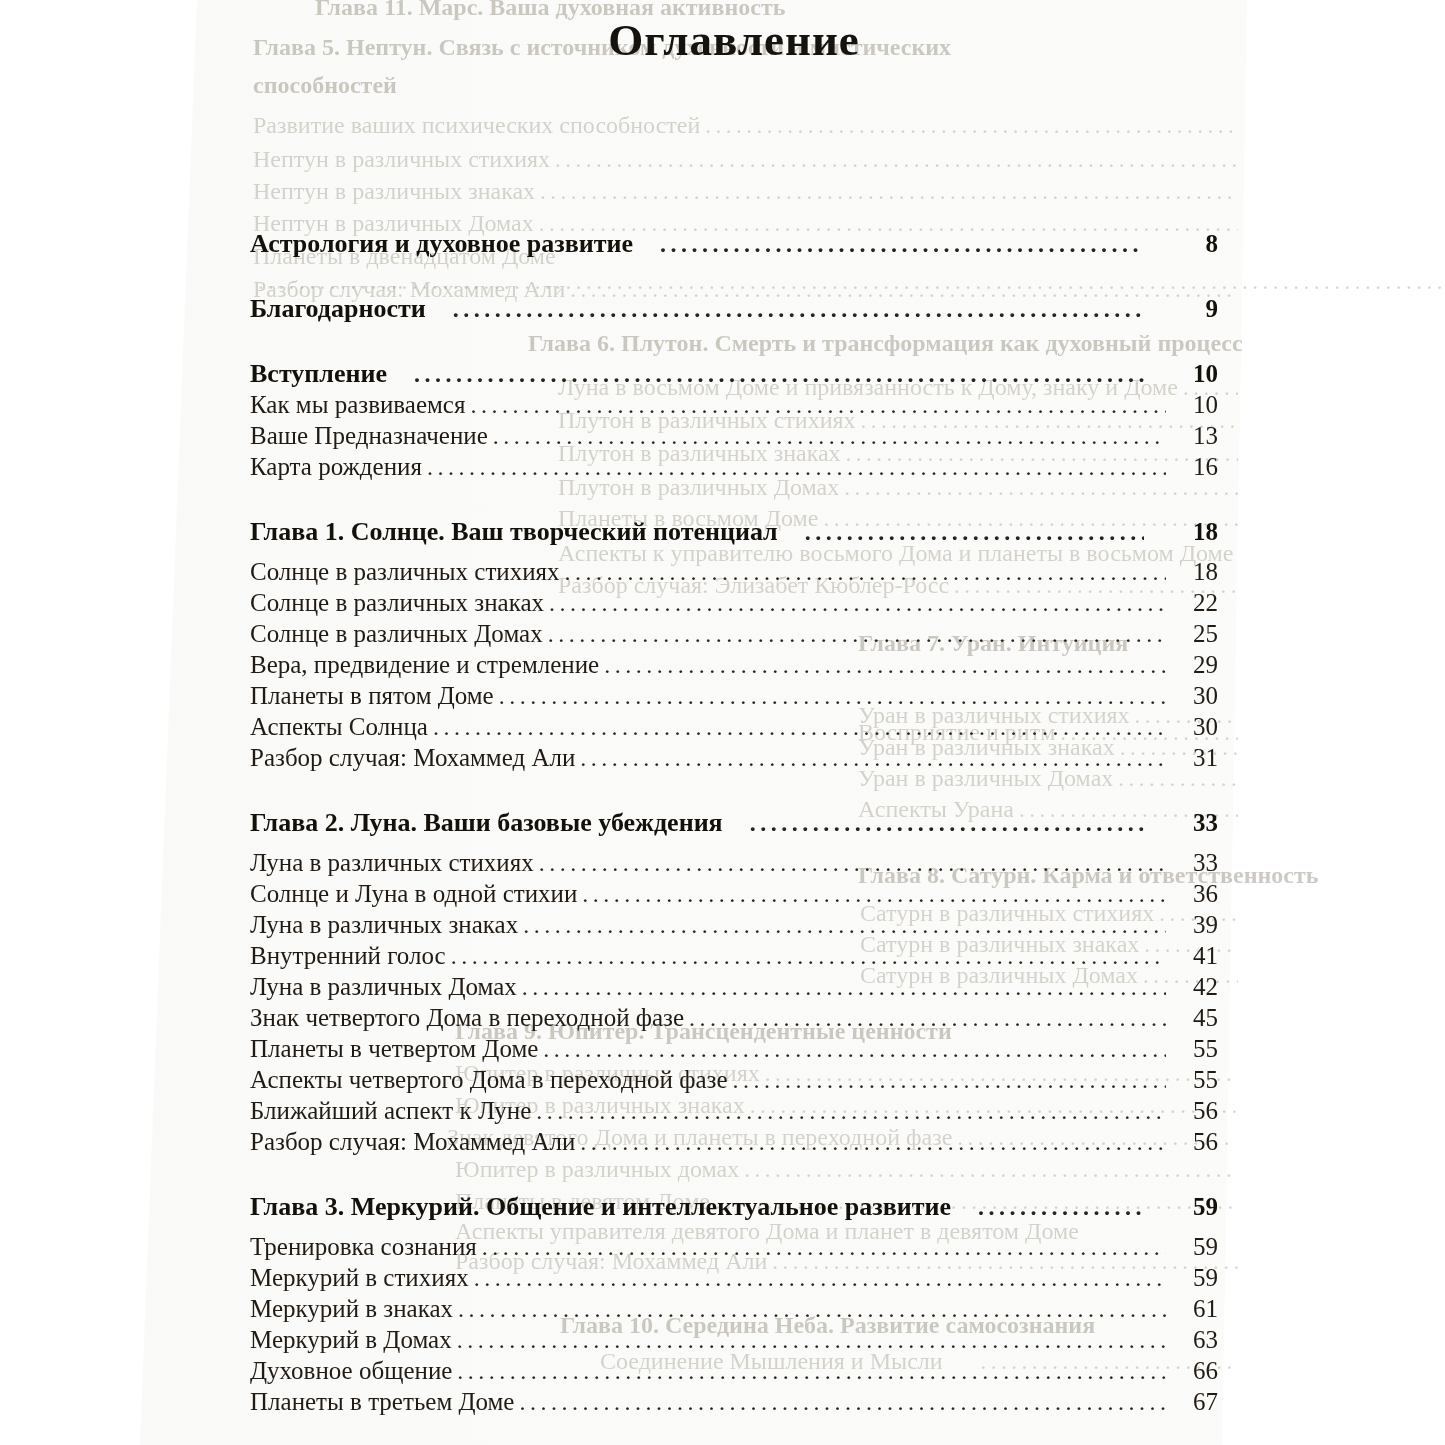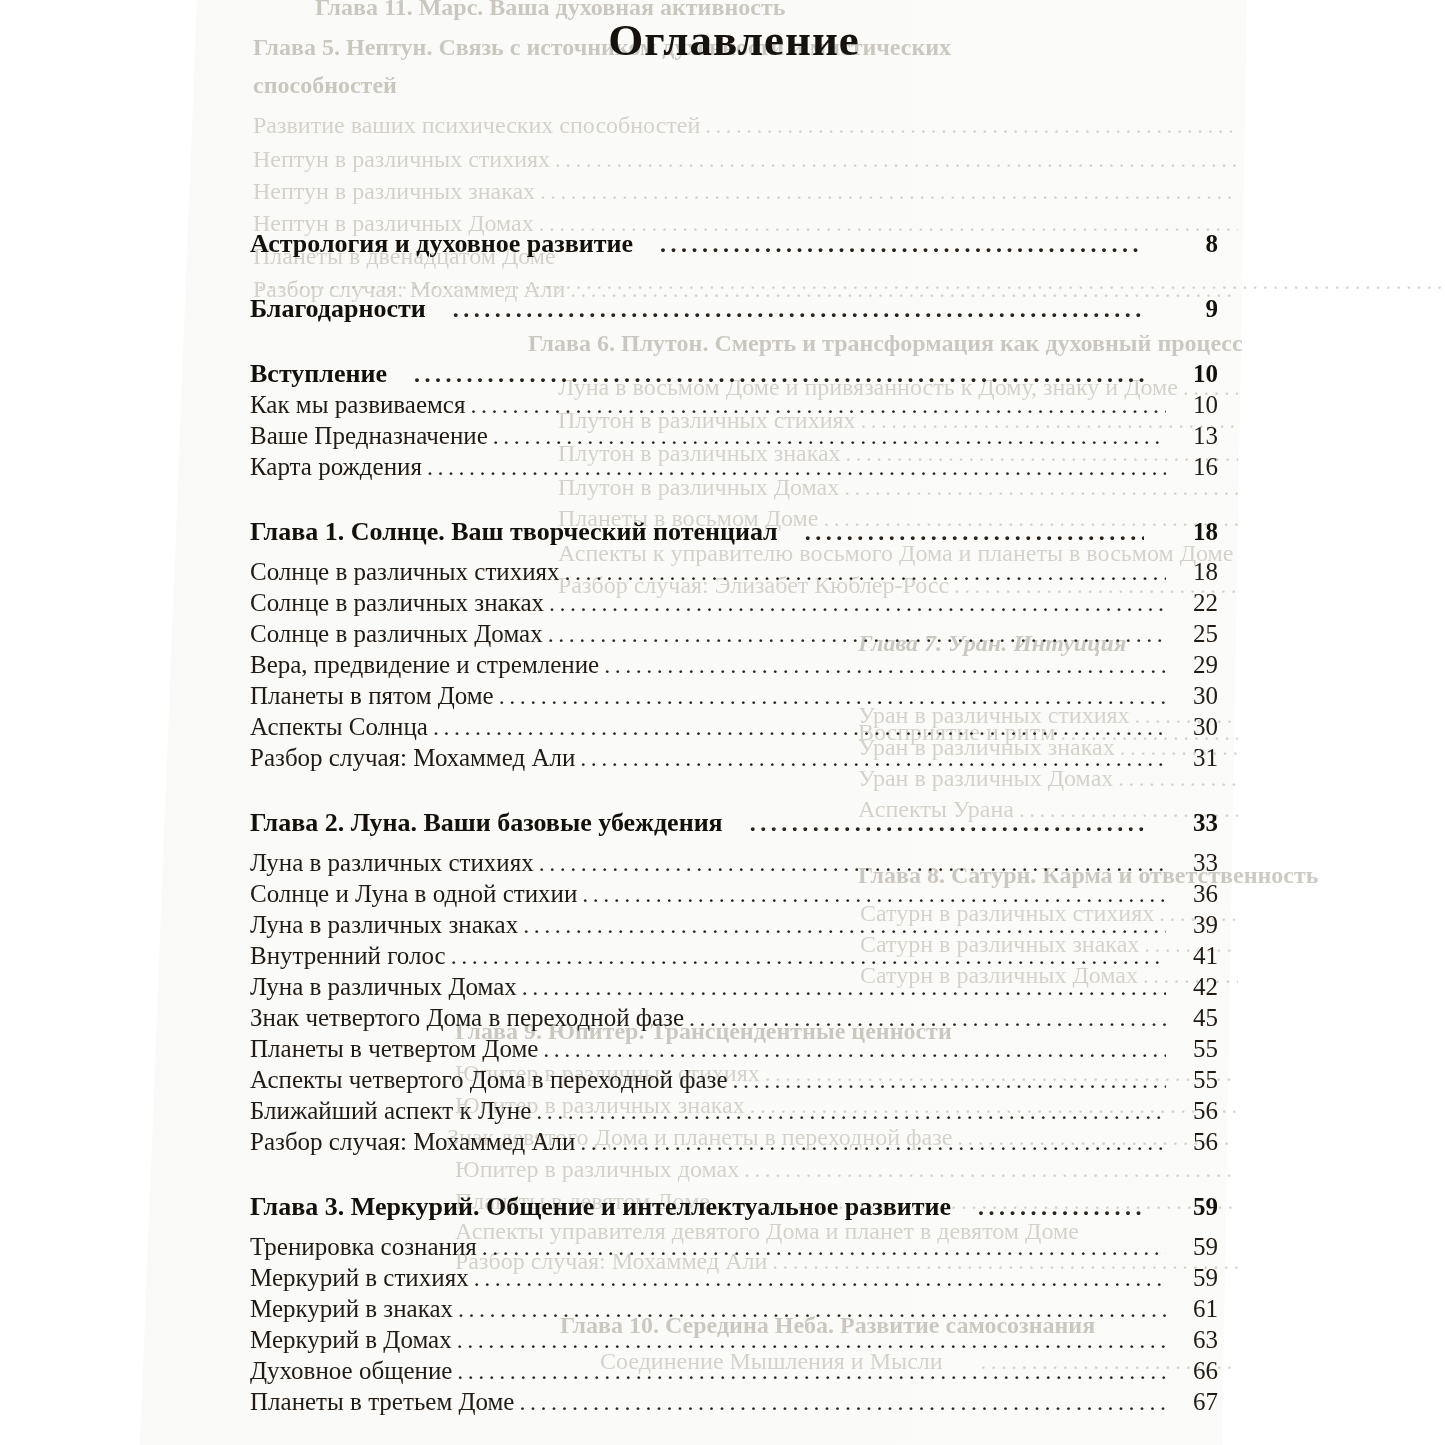--- a/index.html
+++ b/index.html
@@ -118,21 +118,21 @@
     <span class="leader"></span>
   </div>
     <div class="ghost" style="left: 558px; top: 540px;">
     <span>Аспекты к управителю восьмого Дома и планеты в восьмом Доме</span>
 
   </div>
     <div class="ghost" style="left: 558px; top: 572px; width: 680px;">
     <span>Разбор случая: Элизабет Кюблер-Росс</span>
     <span class="leader"></span>
   </div>
-    <div class="ghost g-bold" style="left: 858px; top: 630px; font-style: italic;">
+    <div class="ghost g-bold" style="left: 858px; top: 630px;">
     <span>Глава 7. Уран. Интуиция</span>
 
   </div>
     <div class="ghost" style="left: 858px; top: 672px; width: 380px; margin-top: 47px;">
     <span>Восприятие и ритм</span>
     <span class="leader"></span>
   </div>
     <div class="ghost" style="left: 858px; top: 702px; width: 380px;">
     <span>Уран в различных стихиях</span>
     <span class="leader"></span>

